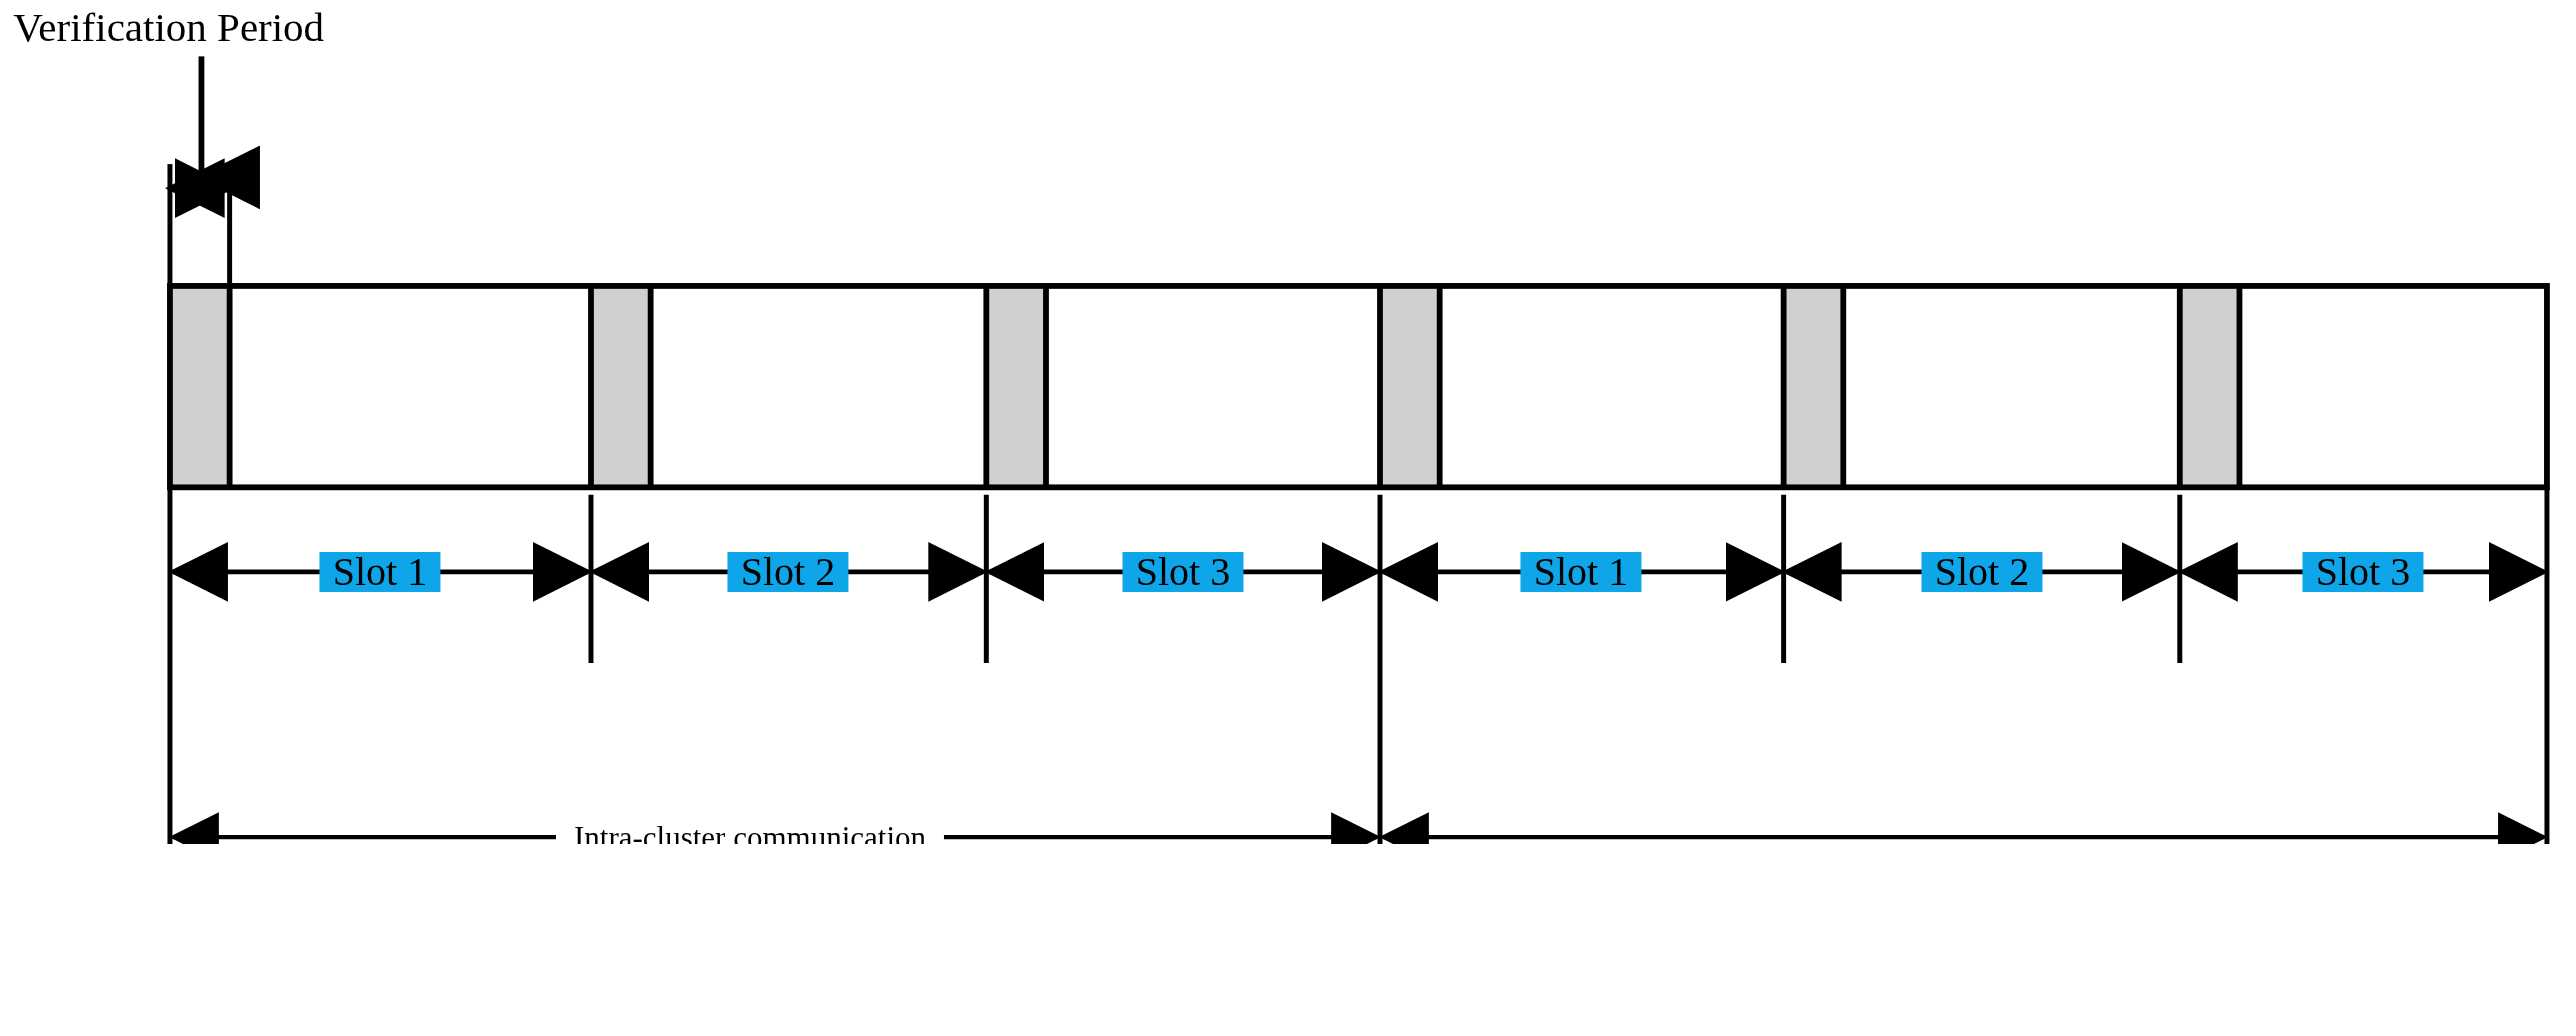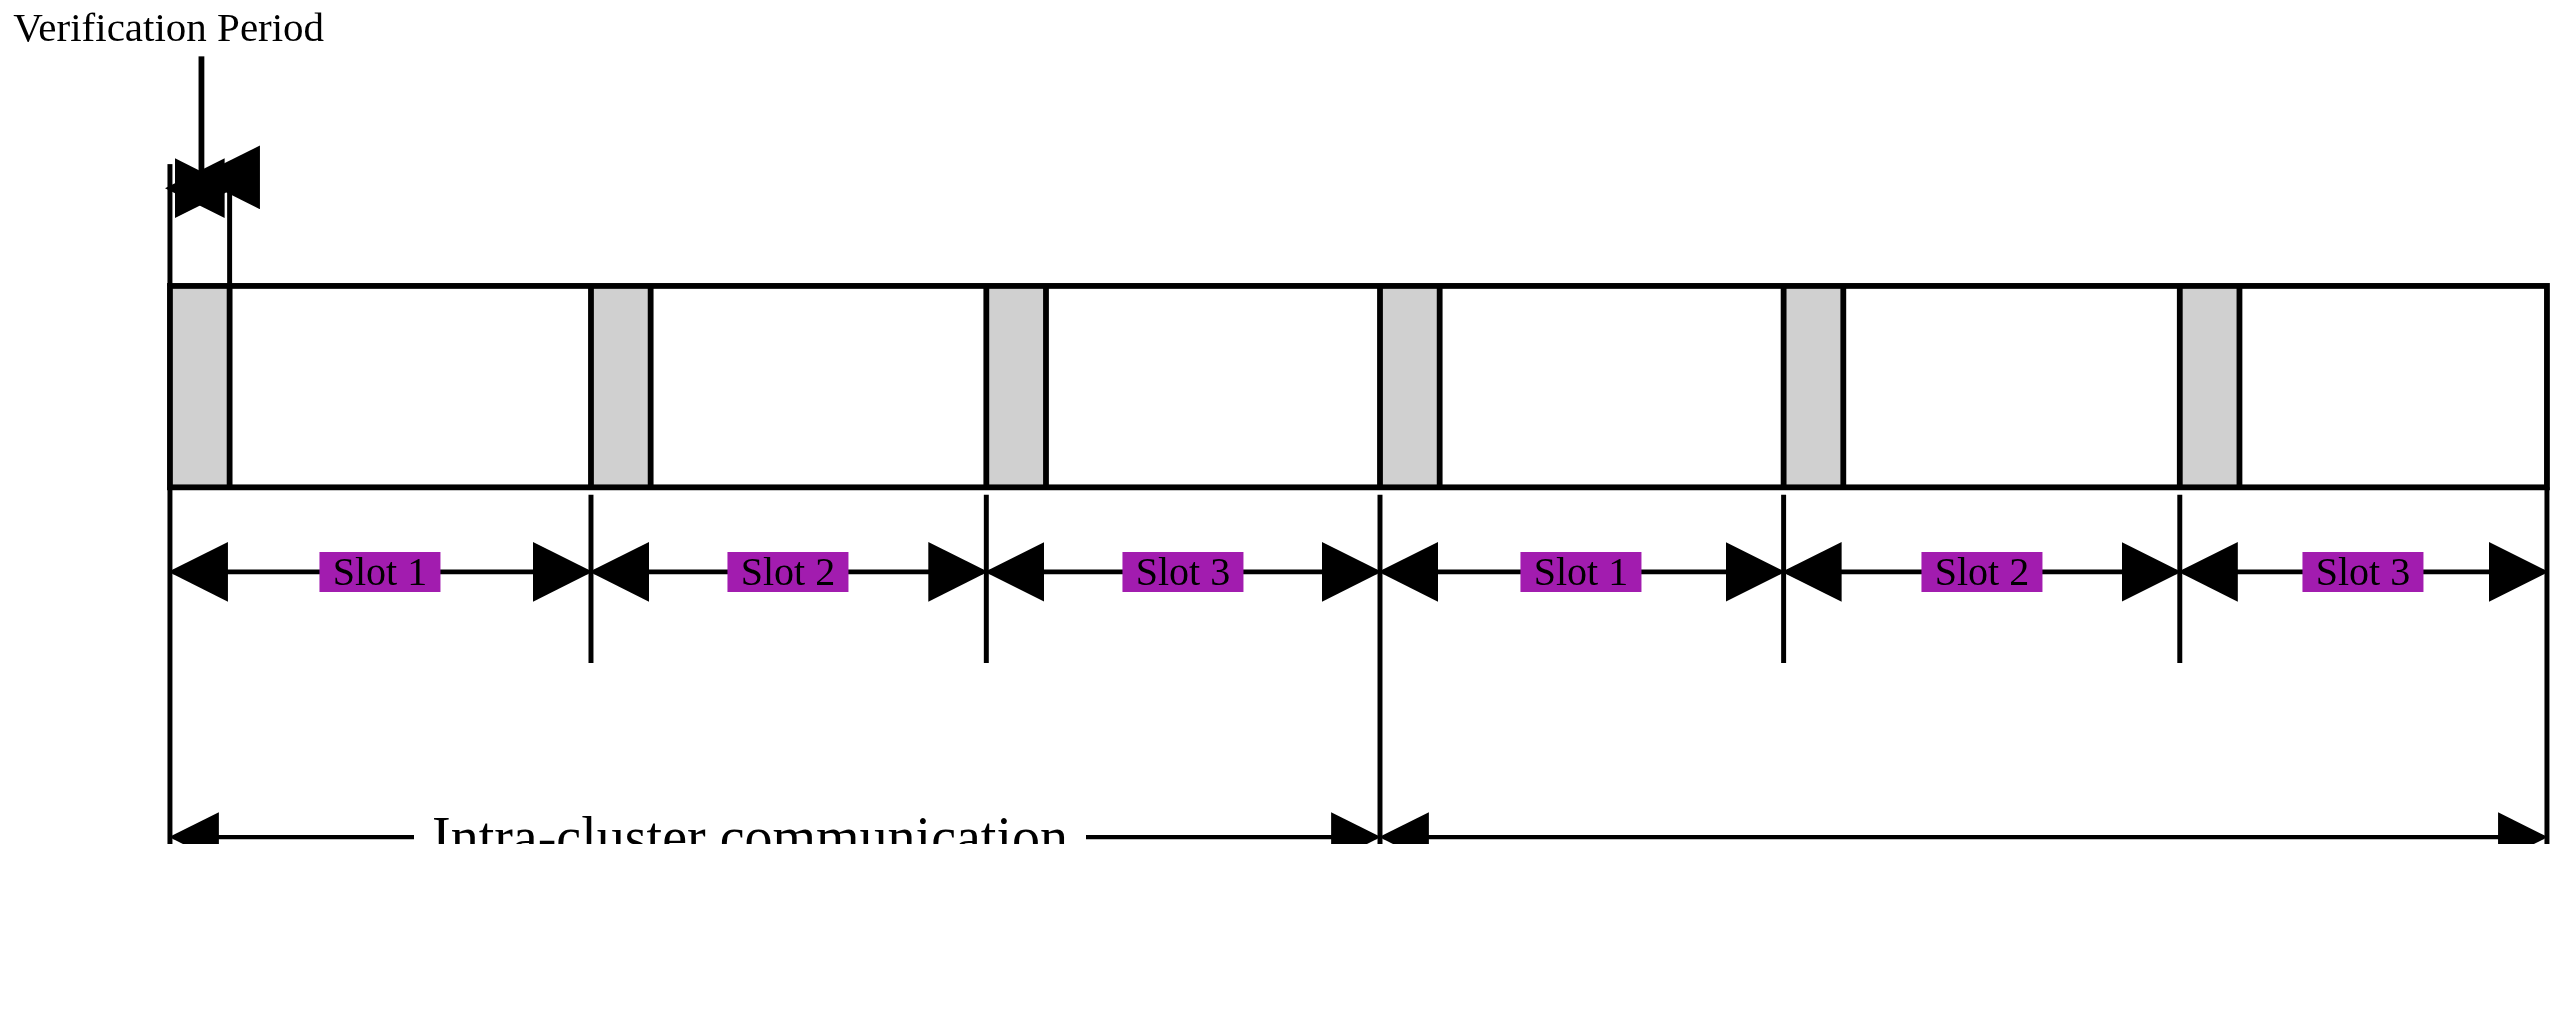--- a/index.html
+++ b/index.html
@@ -34,26 +34,26 @@
     line-height: 1;
   }
   #title-label {
     left: 13.3px;
     top: 6.6px;
     font-size: 41px;
   }
   .slot-label {
     font-size: 40px;
     transform: translate(-50%, -50%);
-    background: #a21caf;
+    background: #0ea5e9;
     padding: 0 13.3px;
     text-align: right;
   }
   .comm-label {
-    font-size: 56px;
+    font-size: 31px;
     transform: translate(-50%, -50%);
     background: #ffffff;
     padding: 0 18px;
   }
 </style>
 </head>
 <body>
 
 <div id="stage">
 

